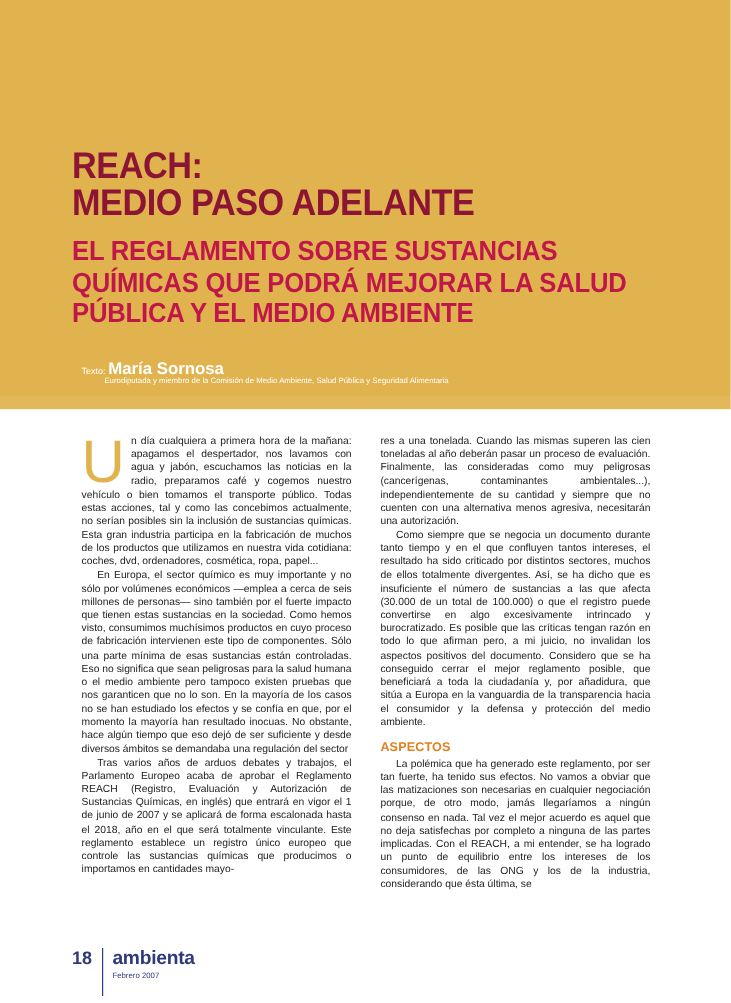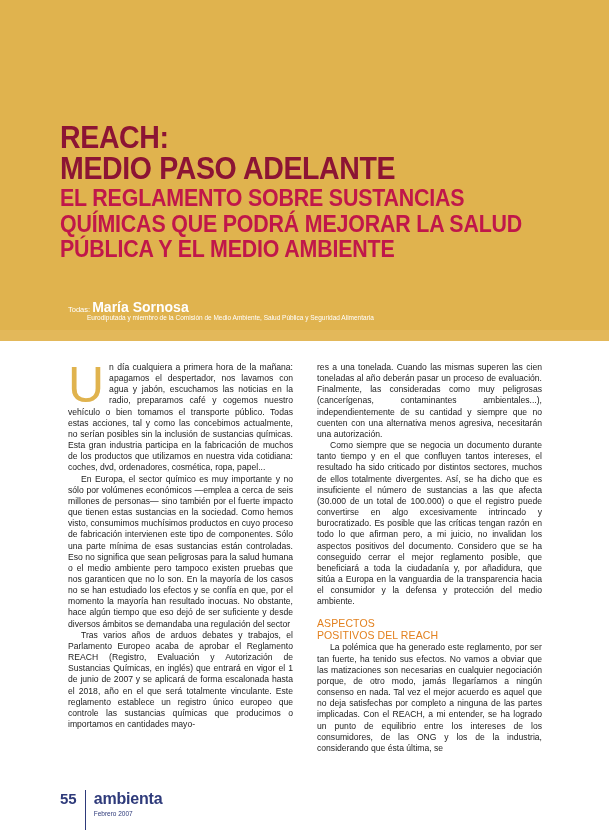--- a/index.html
+++ b/index.html
@@ -57,21 +57,21 @@
     font-size: 23px;
     line-height: 25.5px;
     letter-spacing: -0.2px;
     color: #c0174a;
     margin: 0;
     transform: scaleX(0.93);
     transform-origin: left center;
     white-space: nowrap;
   }
   .title-sub-wrap {
-    margin-top: 2px;
+    margin-top: 13px;
   }
 
   
   .byline {
     position: absolute;
     left: 68px;
     top: 303px;
     color: #ffffff;
   }
   .byline-line1 {
@@ -130,21 +130,21 @@
     font-weight: normal;
     font-size: 50px;
     line-height: 41px;
     color: #e0b34e;
     padding: 2px 5px 0 0;
     margin-top: 1px;
   }
 
   .section-head {
     margin: 11px 0 1px 0;
-    font-weight: normal;
+    font-weight: bold;
     font-size: 10.5px;
     line-height: 11.5px;
     color: #e2801e;
     letter-spacing: 0.1px;
     text-align: left;
     text-indent: 0;
   }
 
   b, strong { font-weight: normal; }
 
@@ -195,46 +195,45 @@
   <h1 class="title-main">MEDIO PASO ADELANTE</h1>
   <div class="title-sub-wrap">
     <h2 class="title-sub">EL REGLAMENTO SOBRE SUSTANCIAS</h2>
     <h2 class="title-sub">QUÍMICAS QUE PODRÁ MEJORAR LA SALUD</h2>
     <h2 class="title-sub">PÚBLICA Y EL MEDIO AMBIENTE</h2>
   </div>
 </div>
 
 <div class="byline">
   <div class="byline-line1">
-    <span class="byline-label">Todas:</span>
+    <span class="byline-label">Texto:</span>
     <span class="byline-name">María Sornosa</span>
   </div>
   <div class="byline-line2">Eurodiputada y miembro de la Comisión de Medio Ambiente, Salud Pública y Seguridad Alimentaria</div>
 </div>
 
 <div class="cols">
 
   <div class="col col-1">
     <p class="no-indent"><span class="dropcap">U</span><span>n día cualquiera a primera hora de la mañana: apagamos el despertador, nos lavamos con agua y jabón, escuchamos las noticias en la radio, preparamos café y cogemos nuestro vehículo o bien tomamos el transporte público. Todas estas acciones, tal y como las concebimos actualmente, no serían posibles sin la inclusión de sustancias químicas. Esta gran industria participa en la fabricación de muchos de los productos que utilizamos en nuestra vida cotidiana: coches, dvd, ordenadores, cosmética, ropa, papel...</span></p>
     <p>En Europa, el sector químico es muy importante y no sólo por volúmenes económicos —emplea a cerca de seis millones de personas— sino también por el fuerte impacto que tienen estas sustancias en la sociedad. Como hemos visto, consumimos muchísimos productos en cuyo proceso de fabricación intervienen este tipo de componentes. Sólo una parte mínima de esas sustancias están controladas. Eso no significa que sean peligrosas para la salud humana o el medio ambiente pero tampoco existen pruebas que nos garanticen que no lo son. En la mayoría de los casos no se han estudiado los efectos y se confía en que, por el momento la mayoría  han resultado inocuas. No obstante, hace algún tiempo que eso dejó de ser suficiente y desde diversos ámbitos se demandaba una regulación del sector</p>
     <p><span>Tras varios años de arduos debates y trabajos, el Parlamento Europeo acaba de aprobar el Reglamento </span><b>REACH (Registro, Evaluación y Autorización de Sustancias Químicas</b><span>, en inglés) que entrará en vigor el 1 de junio de 2007 y se aplicará de forma escalonada hasta el 2018, año en el que será totalmente vinculante. Este reglamento establece un </span><b>registro</b><span> único europeo que controle las sustancias químicas que producimos o importamos en cantidades mayo-</span></p>
   </div>
 
   <div class="col col-2">
     <p class="no-indent"><span>res a una tonelada. Cuando las mismas superen las cien toneladas al año deberán pasar un proceso de </span><b>evaluación</b><span>. Finalmente, las consideradas como muy peligrosas (cancerígenas, contaminantes ambientales...), independientemente de su cantidad y siempre que no cuenten con una alternativa menos agresiva, necesitarán una </span><b>autorización</b><span>.</span></p>
     <p>Como siempre que se negocia un documento durante tanto tiempo y en el que confluyen tantos intereses, el resultado ha sido criticado por distintos sectores, muchos de ellos totalmente divergentes. Así, se ha dicho que es insuficiente el número de sustancias a las que afecta (30.000 de un total de 100.000) o que el registro puede convertirse en algo excesivamente intrincado y burocratizado. Es posible que las críticas tengan razón en todo lo que afirman pero, a mi juicio, no invalidan los aspectos positivos del documento. Considero que se ha conseguido cerrar el mejor reglamento posible, que beneficiará a toda la ciudadanía y, por añadidura, que sitúa a Europa en la vanguardia de la transparencia hacia el consumidor  y la defensa y protección del medio ambiente.</p>
     <div class="section-head">
       <div>ASPECTOS</div>
-      <div>POSITIVOS DEL REACH</div>
     </div>
     <p>La polémica que ha generado este reglamento, por ser tan fuerte, ha tenido sus efectos. No vamos a obviar que las matizaciones son necesarias en cualquier negociación porque, de otro modo, jamás llegaríamos a ningún consenso en nada. Tal vez el mejor acuerdo es aquel que no deja satisfechas por completo a ninguna de las partes implicadas. Con el REACH, a mi entender, se ha logrado un punto de equilibrio entre los intereses de los consumidores, de las ONG  y los de la industria, considerando que ésta última, se</p>
   </div>
 
 </div>
 
 <div class="footer">
-  <div class="footer-page">55</div>
+  <div class="footer-page">18</div>
   <div class="footer-rule"></div>
   <div>
     <div class="footer-brand">ambienta</div>
     <div class="footer-date">Febrero 2007</div>
   </div>
 </div>
 
 </body></html>

